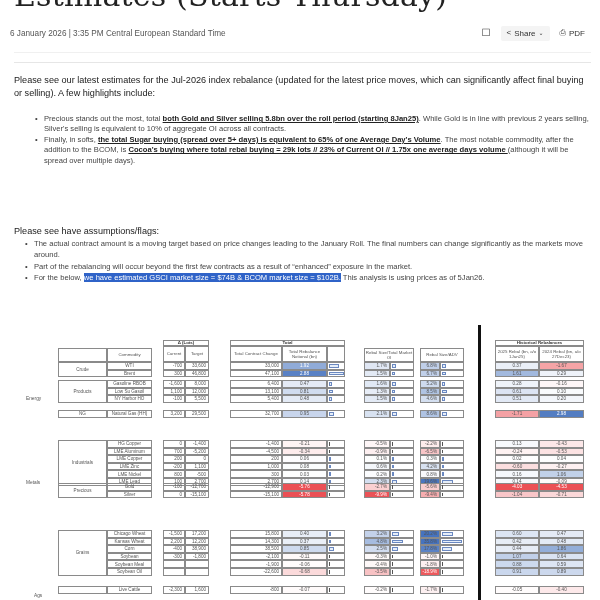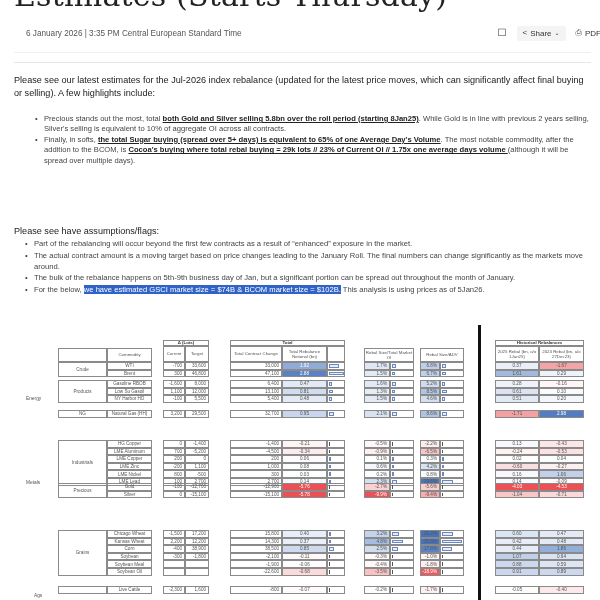--- a/index.html
+++ b/index.html
@@ -1,20 +1,20 @@
 <!DOCTYPE html>
 <html><head>
 <meta charset="utf-8">
 <style>
   * { box-sizing: border-box; margin: 0; padding: 0; }
   html, body { width: 600px; height: 600px; overflow: hidden; background: #ffffff; }
   body { font-family: "Liberation Sans", sans-serif; color: #222; position: relative; }
 
   .title { position: absolute; left: 14px; top: -22px; font-family: "DejaVu Serif", serif; font-size: 30px; color: #222; white-space: nowrap; letter-spacing: 0.2px; }
-  .meta-row { position: absolute; left: 26px; top: 24px; width: 575px; height: 18px; display: flex; align-items: center; }
+  .meta-row { position: absolute; left: 10px; top: 24px; width: 575px; height: 18px; display: flex; align-items: center; }
   .meta-date { font-size: 8.2px; color: #555; }
   .meta-actions { margin-left: auto; display: flex; align-items: center; gap: 10px; font-size: 8px; color: #333; }
   .share-btn { background: #f4f4f4; padding: 3px 6px; display: flex; align-items: center; gap: 3px; border-radius: 2px; }
   .pdf-btn { display: flex; align-items: center; gap: 3px; }
   .icon { display: inline-block; line-height: 1; }
   .hr1 { position: absolute; left: 14px; top: 52px; width: 577px; border-top: 1px solid #f0f0f0; }
   .hr2 { position: absolute; left: 14px; top: 62px; width: 577px; border-top: 1px solid #e6e6e6; }
 
   .intro { position: absolute; left: 14px; top: 74px; width: 580px; font-size: 9.1px; line-height: 12.5px; color: #222; }
   .bullets { position: absolute; left: 44px; top: 114px; width: 548px; font-size: 7.6px; line-height: 10.4px; color: #444; }
@@ -63,23 +63,22 @@
 
 <div class="intro">Please see our latest estimates for the Jul-2026 index rebalance (updated for the latest price moves, which can significantly affect final buying or selling). A few highlights include:</div>
 
 <ul class="bullets">
   <li><span>Precious stands out the most, total </span><b>both Gold and Silver selling 5.8bn over the roll period (starting 8Jan25)</b><span>. While Gold is in line with previous 2 years selling, Silver's selling is equivalent to 10% of aggregate OI across all contracts.</span></li>
   <li><span>Finally, in softs, </span><b>the total Sugar buying (spread over 5+ days) is equivalent to 65% of one Average Day's Volume</b><span>. The most notable commodity, after the addition to the BCOM, is </span><b>Cocoa's buying where total rebal buying = 29k lots // 23% of Current OI // 1.75x one average days volume </b><span>(although it will be spread over multiple days).</span></li>
 </ul>
 
 <div class="flags-head">Please see have assumptions/flags:</div>
 <ul class="flags">
+  <li>The actual contract amount is a moving target based on price changes leading to the January Roll. The final numbers can change significantly as the markets move around.</li>
   <li>Part of the rebalancing will occur beyond the first few contracts as a result of “enhanced” exposure in the market.</li>
-  <li>The actual contract amount is a moving target based on price changes leading to the January Roll. The final numbers can change significantly as the markets move around.</li>
-  <li>The bulk of the rebalance happens on 5th-9th business day of Jan, but a significant portion can be spread out throughout the month of January.</li>
   <li><span>For the below, </span><span class="hl">we have estimated GSCI market size = $74B &amp; BCOM market size = $102B.</span><span> This analysis is using prices as of 5Jan26.</span></li>
 </ul>
 
 <div id="tbl" class="tbl" style="left:0;top:0;width:600px;height:600px;">
     <div class="cell hdr bold" style="left: 163px; top: 340px; width: 46px; height: 6px;">Δ (Lots)</div>
     <div class="cell hdr" style="left: 58px; top: 348px; width: 49px; height: 14px;"></div>
     <div class="cell hdr" style="left: 107px; top: 348px; width: 45px; height: 14px;">Commodity</div>
     <div class="cell hdr" style="left: 163px; top: 346px; width: 22px; height: 16px;">Current</div>
     <div class="cell hdr" style="left: 185px; top: 346px; width: 24px; height: 16px;">Target</div>
     <div class="cell hdr bold" style="left: 230px; top: 340px; width: 115px; height: 6px;">Total</div>

